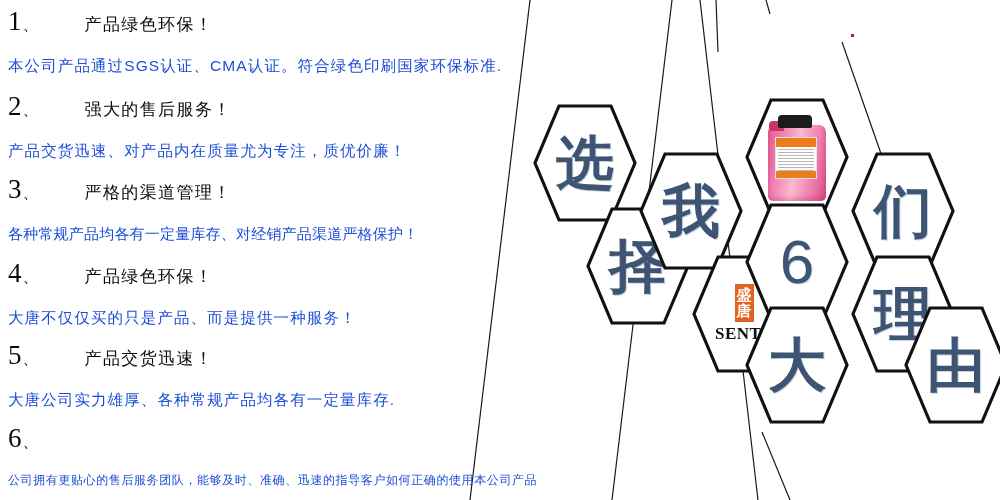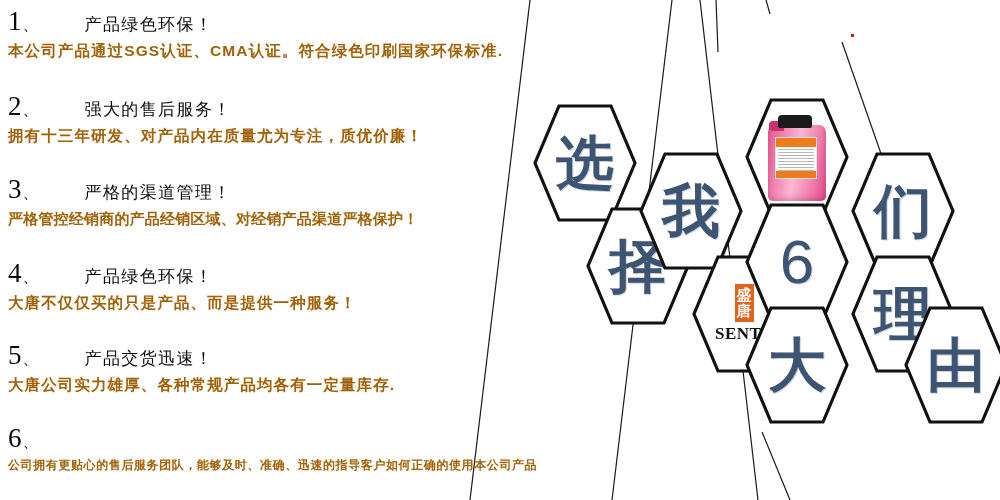--- a/index.html
+++ b/index.html
@@ -58,27 +58,26 @@
     margin-right: 2px;
   }
   .reason-title {
     font-size: 17px;
     line-height: 1;
     letter-spacing: 1.4px;
     font-weight: 400;
     margin-left: 44px;
   }
   .reason-body {
-    margin-top: 7px;
+    margin-top: 22px;
     font-size: 15.5px;
     line-height: 1.15;
     letter-spacing: 1.1px;
-    color: #a16207;
+    color: #1d4ed8;
     white-space: nowrap;
-    font-weight: bold;
   }
   .reason-body.tight {
     letter-spacing: 0.2px;
     font-size: 15px;
   }
 
   
   .hexwrap {
     position: absolute;
     left: 0;
@@ -357,30 +356,30 @@
       </div>
       <div class="reason-body">本公司产品通过SGS认证、CMA认证。符合绿色印刷国家环保标准.</div>
     </div>
 
     <div class="reason" style="top:93px;">
       <div class="reason-head">
         <span class="reason-num">2</span>
         <span class="reason-dun">、</span>
         <span class="reason-title">强大的售后服务！</span>
       </div>
-      <div class="reason-body">拥有十三年研发、对产品内在质量尤为专注，质优价廉！</div>
+      <div class="reason-body">产品交货迅速、对产品内在质量尤为专注，质优价廉！</div>
     </div>
 
     <div class="reason" style="top:176px;">
       <div class="reason-head">
         <span class="reason-num">3</span>
         <span class="reason-dun">、</span>
         <span class="reason-title">严格的渠道管理！</span>
       </div>
-      <div class="reason-body tight">严格管控经销商的产品经销区域、对经销产品渠道严格保护！</div>
+      <div class="reason-body tight">各种常规产品均各有一定量库存、对经销产品渠道严格保护！</div>
     </div>
 
     <div class="reason" style="top:260px;">
       <div class="reason-head">
         <span class="reason-num">4</span>
         <span class="reason-dun">、</span>
         <span class="reason-title">产品绿色环保！</span>
       </div>
       <div class="reason-body">大唐不仅仅买的只是产品、而是提供一种服务！</div>
     </div>

